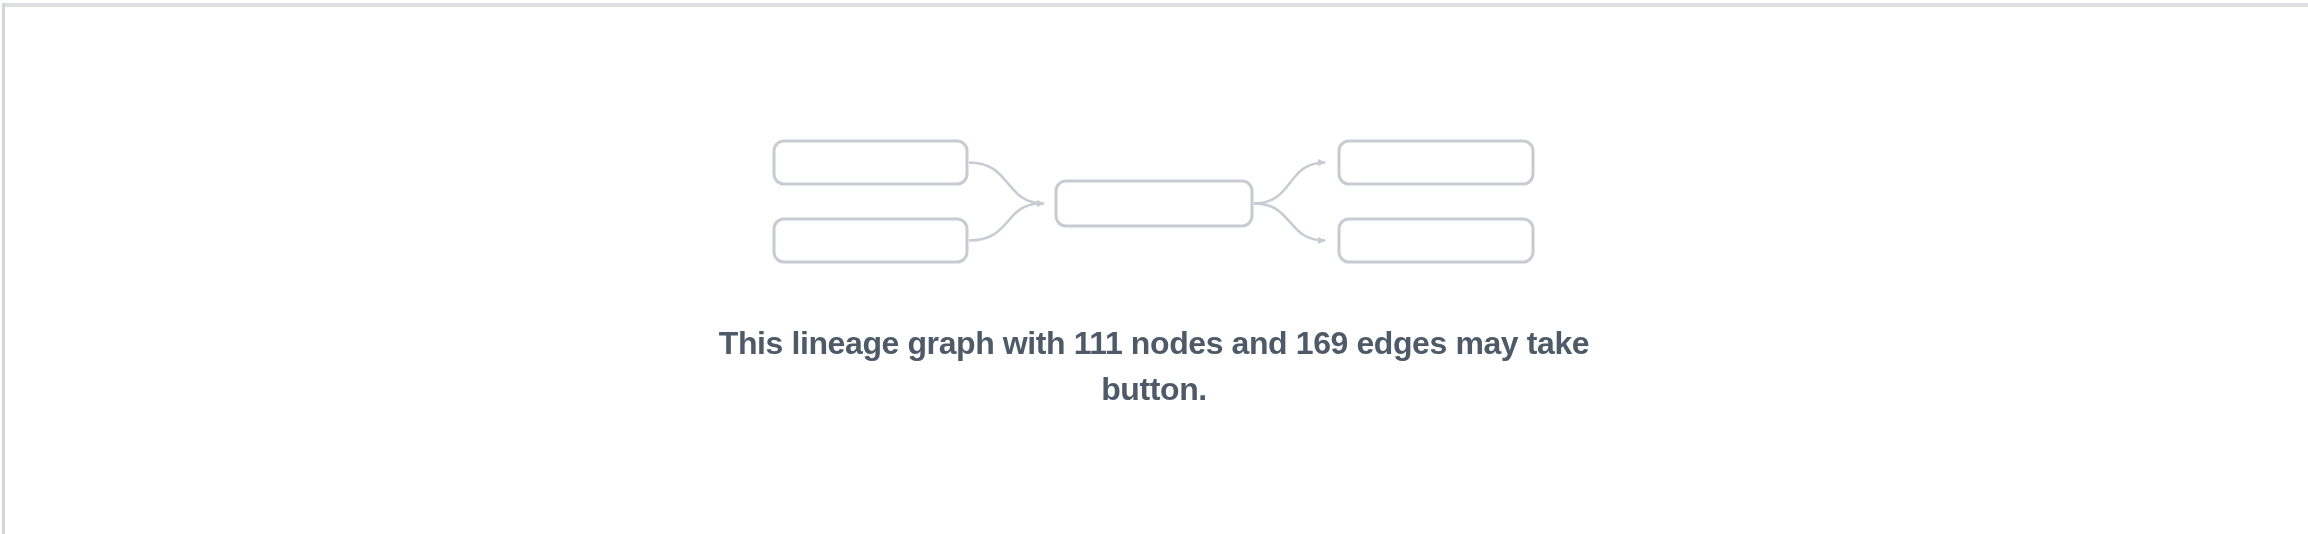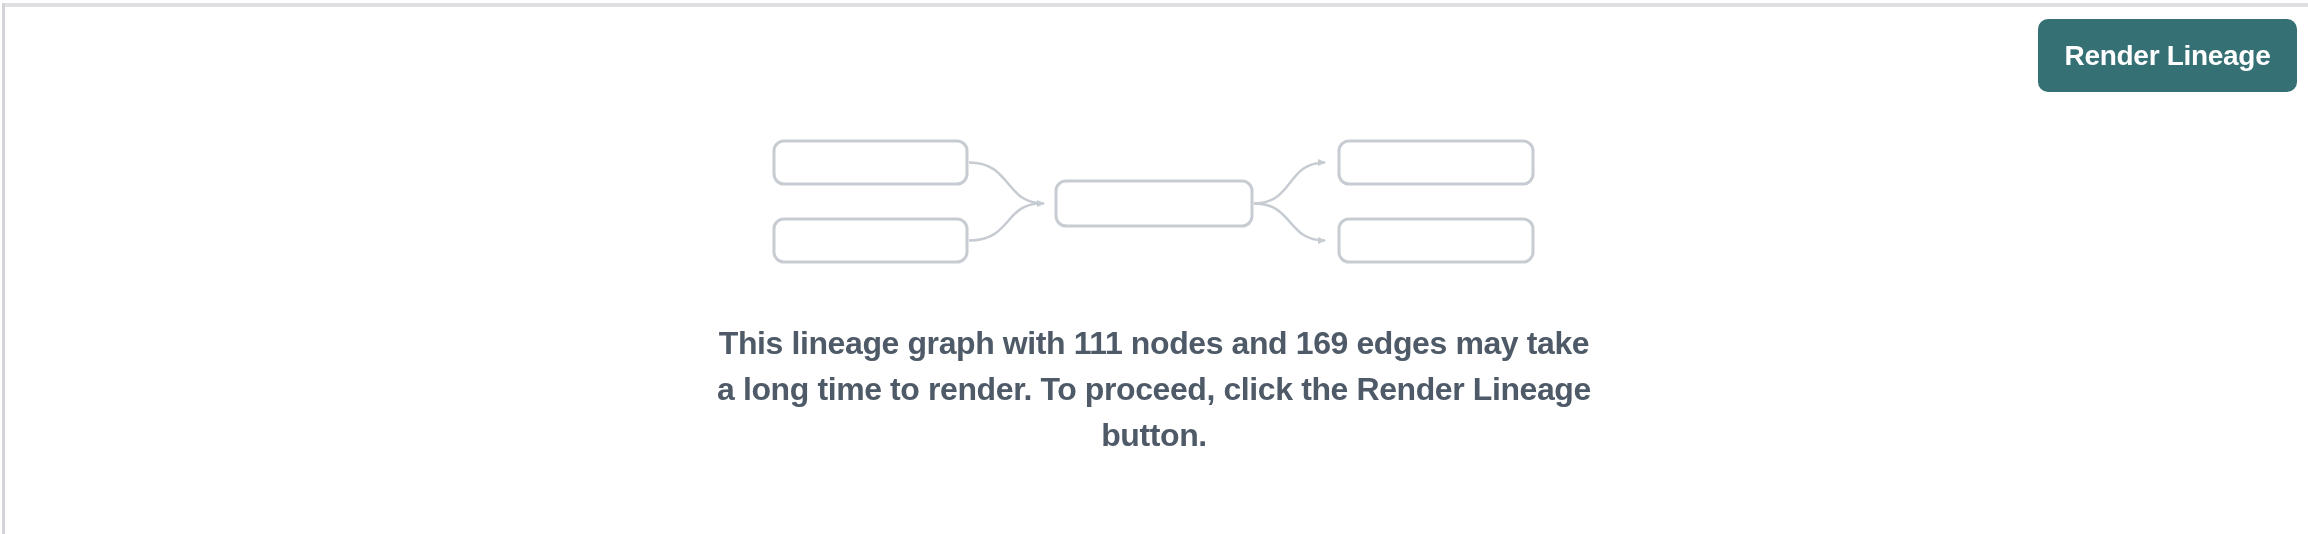--- a/index.html
+++ b/index.html
@@ -77,21 +77,20 @@
   }
 </style>
 </head>
 <body>
 
 <div class="panel">
 
   <div class="divider-top"></div>
   <div class="divider-left"></div>
 
-  <button class="render-btn">Render Lineage</button>
 
   <div class="illustration">
     <svg width="764" height="126" viewBox="0 0 764 126">
       <defs>
         <marker id="arrowhead" markerWidth="10" markerHeight="9" refX="7" refY="3.5" orient="auto" markerUnits="userSpaceOnUse">
           <path d="M0,0 L8,3.5 L0,7 Z" fill="#c7ccd3"></path>
         </marker>
       </defs>
 
       <path d="M197,23.5 C240,23.5 232,64.5 272,64.5" fill="none" stroke-width="2.5" marker-end="url(#arrowhead)" stroke="#c7ccd3"></path>
@@ -102,17 +101,16 @@
       <rect x="2" y="2" width="193" height="43" rx="10" fill="#ffffff" stroke-width="3" stroke="#c7ccd3"></rect>
       <rect x="2" y="80" width="193" height="43" rx="10" fill="#ffffff" stroke-width="3" stroke="#c7ccd3"></rect>
       <rect x="284" y="42" width="196" height="45" rx="10" fill="#ffffff" stroke-width="3" stroke="#c7ccd3"></rect>
       <rect x="567" y="2" width="194" height="43" rx="10" fill="#ffffff" stroke-width="3" stroke="#c7ccd3"></rect>
       <rect x="567" y="80" width="194" height="43" rx="10" fill="#ffffff" stroke-width="3" stroke="#c7ccd3"></rect>
     </svg>
   </div>
 
   <div class="warning-message">
     <span>This lineage graph with 111 nodes and 169 edges may take</span>
-    <span>a long time to render. To proceed, click the Render Lineage</span>
     <span>button.</span>
   </div>
 
 </div>
 
 </body></html>

